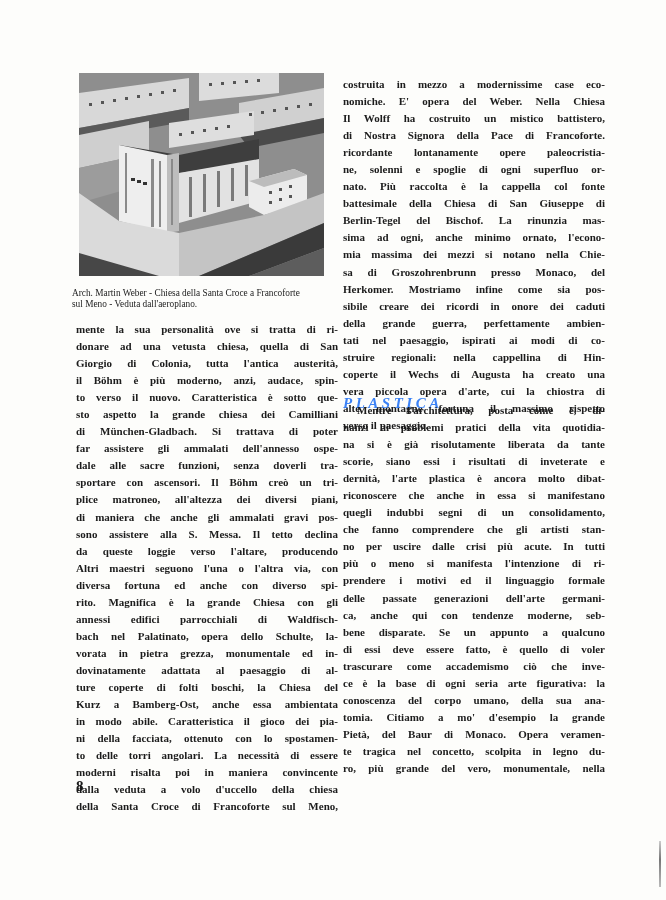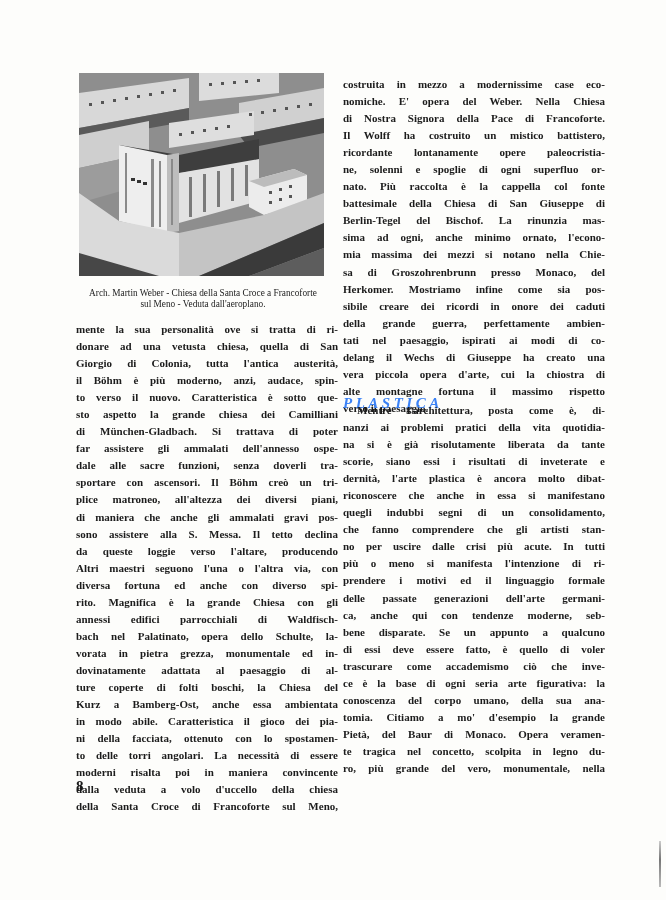--- a/index.html
+++ b/index.html
@@ -9,21 +9,21 @@
   }
   .page { position:absolute; left:0; top:0; width:666px; height:900px; }
   .photo {
     position:absolute; left:79px; top:73px; width:245px; height:203px; overflow:hidden;
     background:#9a9a9a;
   }
   .photo svg { display:block; width:100%; height:100%; }
   .caption {
     position:absolute; left:72px; top:288px; width:262px;
     font-family:"Liberation Serif", serif; font-size:9.3px; line-height:11px;
-    text-align:center; color:#222;
+    text-align:left; color:#222;
   }
   .col {
     position:absolute; width:262px;
     font-family:"Liberation Serif", serif; font-weight:bold;
     font-size:11px; line-height:17.05px; color:#1c1c1c;
   }
   .col .line { display:block; white-space:nowrap; text-align:justify; text-align-last:justify; height:17.05px; }
   .col .line.last { text-align-last:left; }
   .col-left { left:76px; top:321px; }
   .col-right-top { left:343px; top:76px; }
@@ -165,35 +165,36 @@
     <span class="line">ni della facciata, ottenuto con lo spostamen-</span>
     <span class="line">to delle torri angolari. La necessità di essere</span>
     <span class="line">moderni risalta poi in maniera convincente</span>
     <span class="line">dalla veduta a volo d'uccello della chiesa</span>
     <span class="line">della Santa Croce di Francoforte sul Meno,</span>
   </div>
 
   <div class="col col-right-top">
     <span class="line">costruita in mezzo a modernissime case eco-</span>
     <span class="line">nomiche. E' opera del Weber. Nella Chiesa</span>
+    <span class="line">Il Wolff ha costruito un mistico battistero,</span>
     <span class="line">di Nostra Signora della Pace di Francoforte.</span>
-    <span class="line">Il Wolff ha costruito un mistico battistero,</span>
     <span class="line">ricordante lontanamente opere paleocristia-</span>
     <span class="line">ne, solenni e spoglie di ogni superfluo or-</span>
     <span class="line">nato. Più raccolta è la cappella col fonte</span>
     <span class="line">battesimale della Chiesa di San Giuseppe di</span>
     <span class="line">Berlin-Tegel del Bischof. La rinunzia mas-</span>
     <span class="line">sima ad ogni, anche minimo ornato, l'econo-</span>
     <span class="line">mia massima dei mezzi si notano nella Chie-</span>
     <span class="line">sa di Groszohrenbrunn presso Monaco, del</span>
     <span class="line">Herkomer. Mostriamo infine come sia pos-</span>
     <span class="line">sibile creare dei ricordi in onore dei caduti</span>
     <span class="line">della grande guerra, perfettamente ambien-</span>
     <span class="line">tati nel paesaggio, ispirati ai modi di co-</span>
-    <span class="line">delang il Wechs di Giuseppe ha creato una</span>
+    <span class="line">struire regionali: nella cappellina di Hin-</span>
+    <span class="line">coperte il Wechs di Augusta ha creato una</span>
     <span class="line">vera piccola opera d'arte, cui la chiostra di</span>
     <span class="line">alte montagne fortuna il massimo rispetto</span>
     <span class="line last">verso il paesaggio.</span>
   </div>
 
   <div class="section-title">PLASTICA</div>
 
   <div class="col col-right-bottom">
     <span class="line indent">Mentre l'architettura, posta come è, di-</span>
     <span class="line">nanzi ai problemi pratici della vita quotidia-</span>

